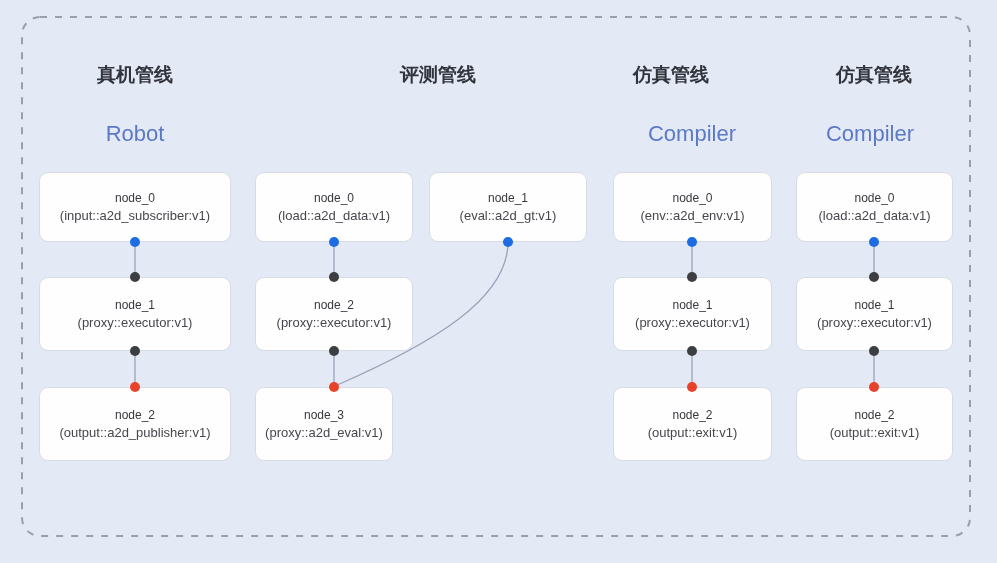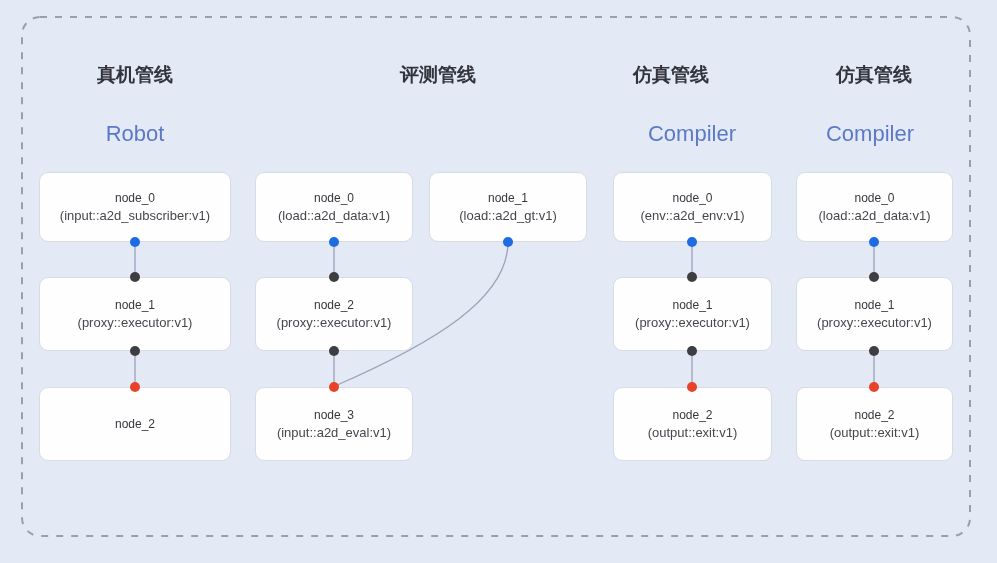--- a/index.html
+++ b/index.html
@@ -106,37 +106,38 @@
     <div class="node-box" style="left:39px;top:172px;width:192px;height:70px">
       <div class="node-name">node_0</div>
       <div class="node-type">(input::a2d_subscriber:v1)</div>
     </div>
     <div class="node-box" style="left:39px;top:277px;width:192px;height:74px">
       <div class="node-name">node_1</div>
       <div class="node-type">(proxy::executor:v1)</div>
     </div>
     <div class="node-box" style="left:39px;top:387px;width:192px;height:74px">
       <div class="node-name">node_2</div>
+      <div class="node-type">(output::a2d_publisher:v1)</div>
     </div>
 
     <div class="node-box" style="left:255px;top:172px;width:158px;height:70px">
       <div class="node-name">node_0</div>
       <div class="node-type">(load::a2d_data:v1)</div>
     </div>
     <div class="node-box" style="left:429px;top:172px;width:158px;height:70px">
       <div class="node-name">node_1</div>
-      <div class="node-type">(load::a2d_gt:v1)</div>
+      <div class="node-type">(eval::a2d_gt:v1)</div>
     </div>
     <div class="node-box" style="left:255px;top:277px;width:158px;height:74px">
       <div class="node-name">node_2</div>
       <div class="node-type">(proxy::executor:v1)</div>
     </div>
-    <div class="node-box" style="left:255px;top:387px;width:158px;height:74px">
+    <div class="node-box" style="left:255px;top:387px;width:138px;height:74px">
       <div class="node-name">node_3</div>
-      <div class="node-type">(input::a2d_eval:v1)</div>
+      <div class="node-type">(proxy::a2d_eval:v1)</div>
     </div>
 
     <div class="node-box" style="left:613px;top:172px;width:159px;height:70px">
       <div class="node-name">node_0</div>
       <div class="node-type">(env::a2d_env:v1)</div>
     </div>
     <div class="node-box" style="left:613px;top:277px;width:159px;height:74px">
       <div class="node-name">node_1</div>
       <div class="node-type">(proxy::executor:v1)</div>
     </div>

